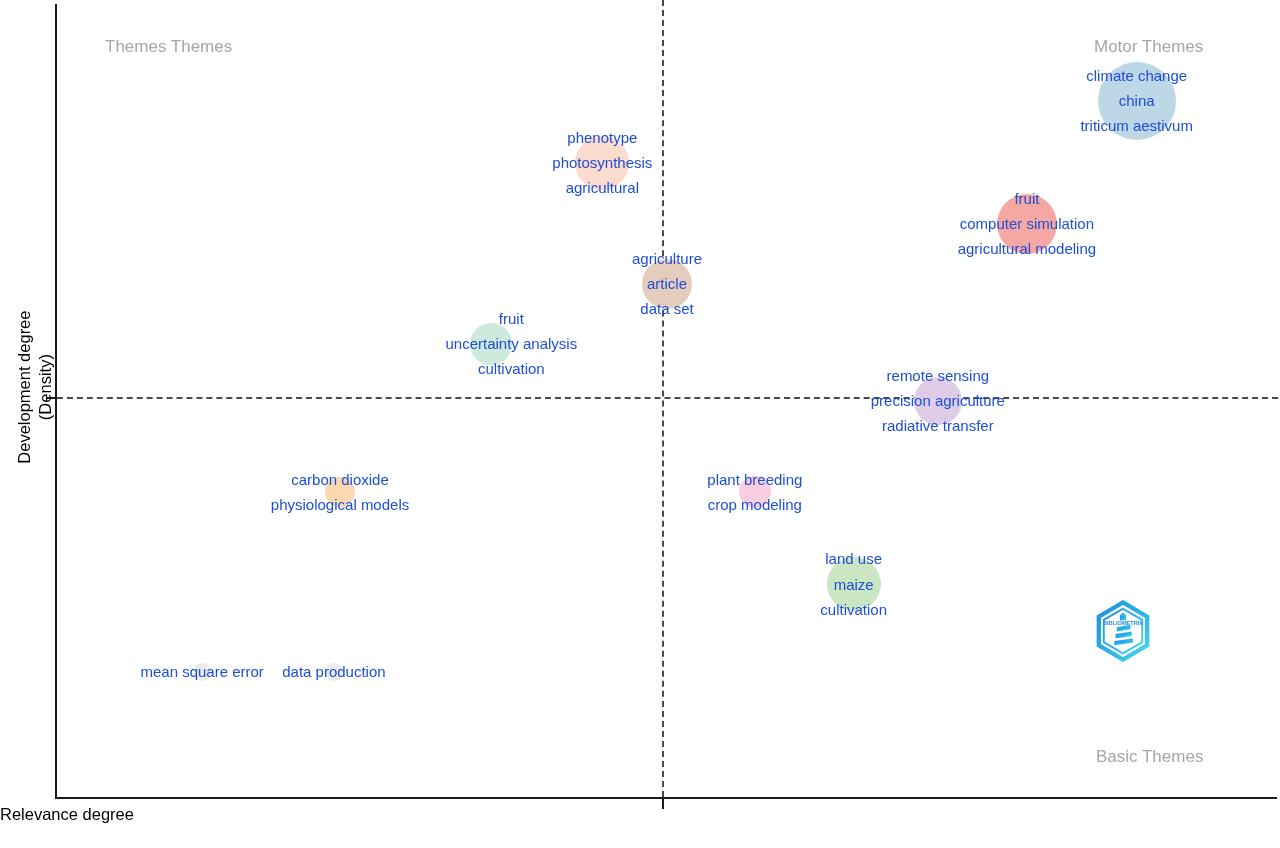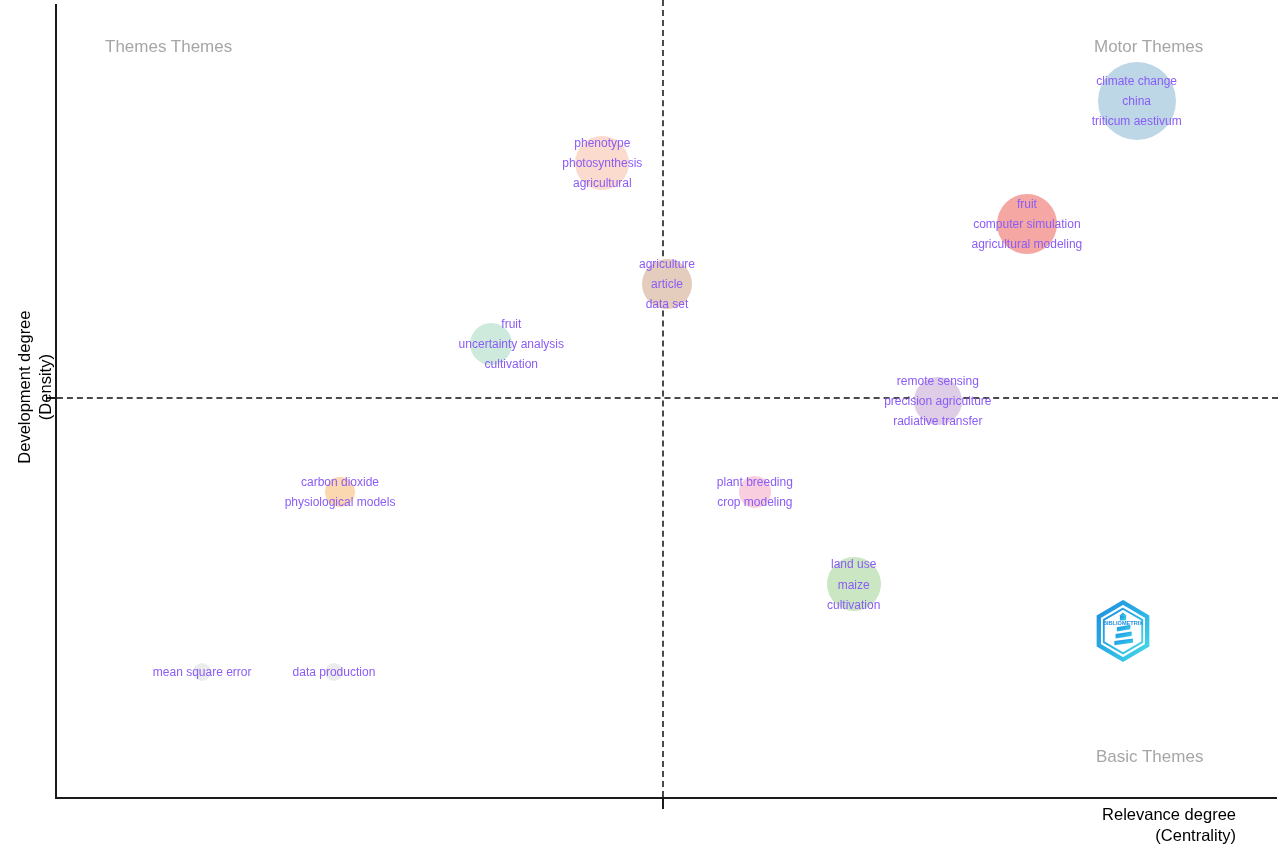--- a/index.html
+++ b/index.html
@@ -69,21 +69,21 @@
     height: 797px;
     border-left: 2px dashed #4a4a4a;
   }
 
   
   .axis-title-x {
     position: absolute;
     left: 0;
     top: 804px;
     width: 1236px;
-    text-align: right;
+    text-align: left;
     font-size: 16.5px;
     color: #000000;
     line-height: 1.28;
   }
   .axis-title-y {
     position: absolute;
     left: -95px;
     top: 366px;
     width: 260px;
     text-align: center;
@@ -112,22 +112,22 @@
     position: absolute;
     border-radius: 50%;
     transform: translate(-50%, -50%);
   }
 
   
   .cluster-labels {
     position: absolute;
     transform: translate(-50%, -50%);
     text-align: center;
-    font-size: 12px;
-    color: #8b5cf6;
+    font-size: 15px;
+    color: #1d4ed8;
     line-height: 1.67;
     white-space: nowrap;
     pointer-events: none;
   }
   .cluster-labels div { display: block; }
 
   
   .logo {
     position: absolute;
     left: 1092px;
@@ -211,21 +211,20 @@
         <div>data production</div>
       </div>
     </div>
 
   <div class="quad-label quad-niche">Themes Themes</div>
   <div class="quad-label quad-motor">Motor Themes</div>
   <div class="quad-label quad-basic">Basic Themes</div>
 
   <div class="axis-title-x">
     <div>Relevance degree</div>
-    <div>(Centrality)</div>
   </div>
   <div class="axis-title-y">
     <div>Development degree</div>
     <div>(Density)</div>
   </div>
 
   <div class="logo">
     <svg viewBox="0 0 100 100" width="62" height="62" aria-hidden="true">
       <defs>
         <linearGradient id="hexgrad" x1="0" y1="0" x2="1" y2="1">

